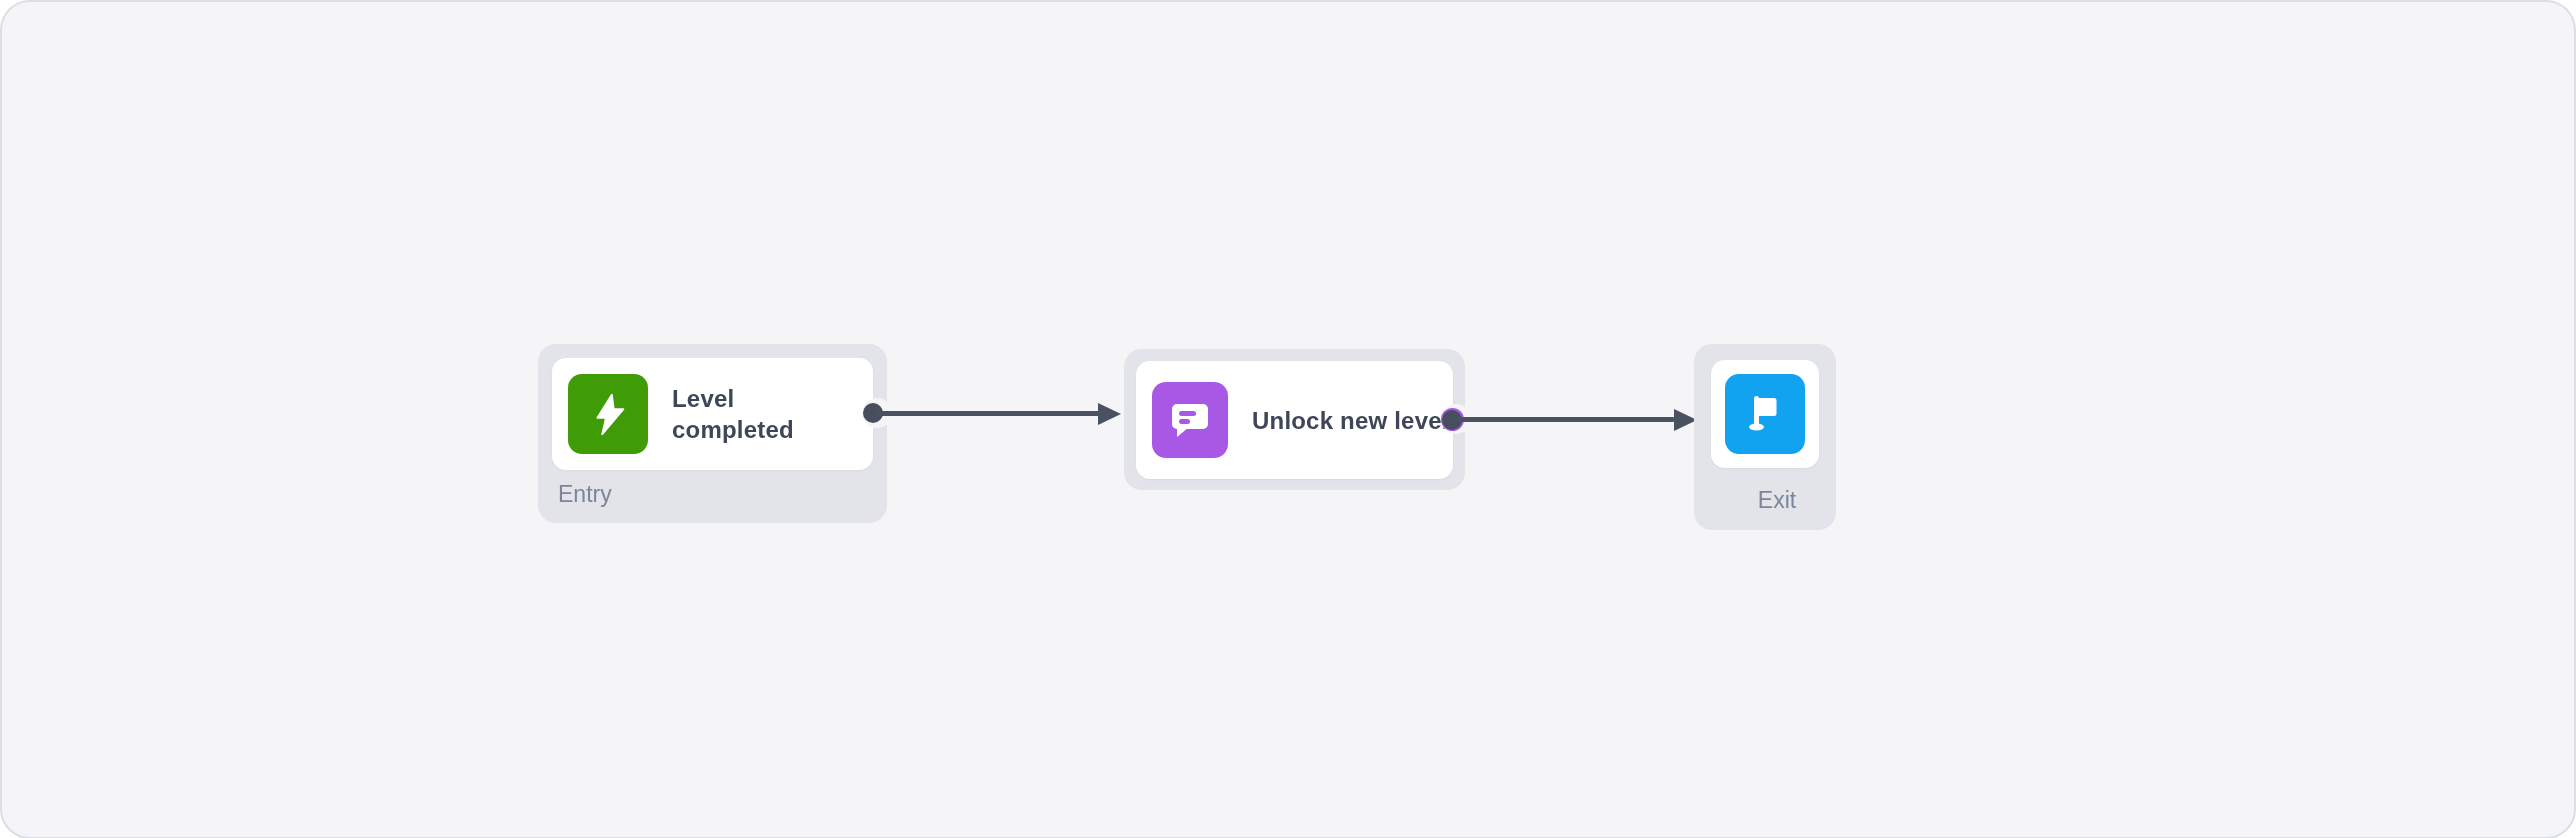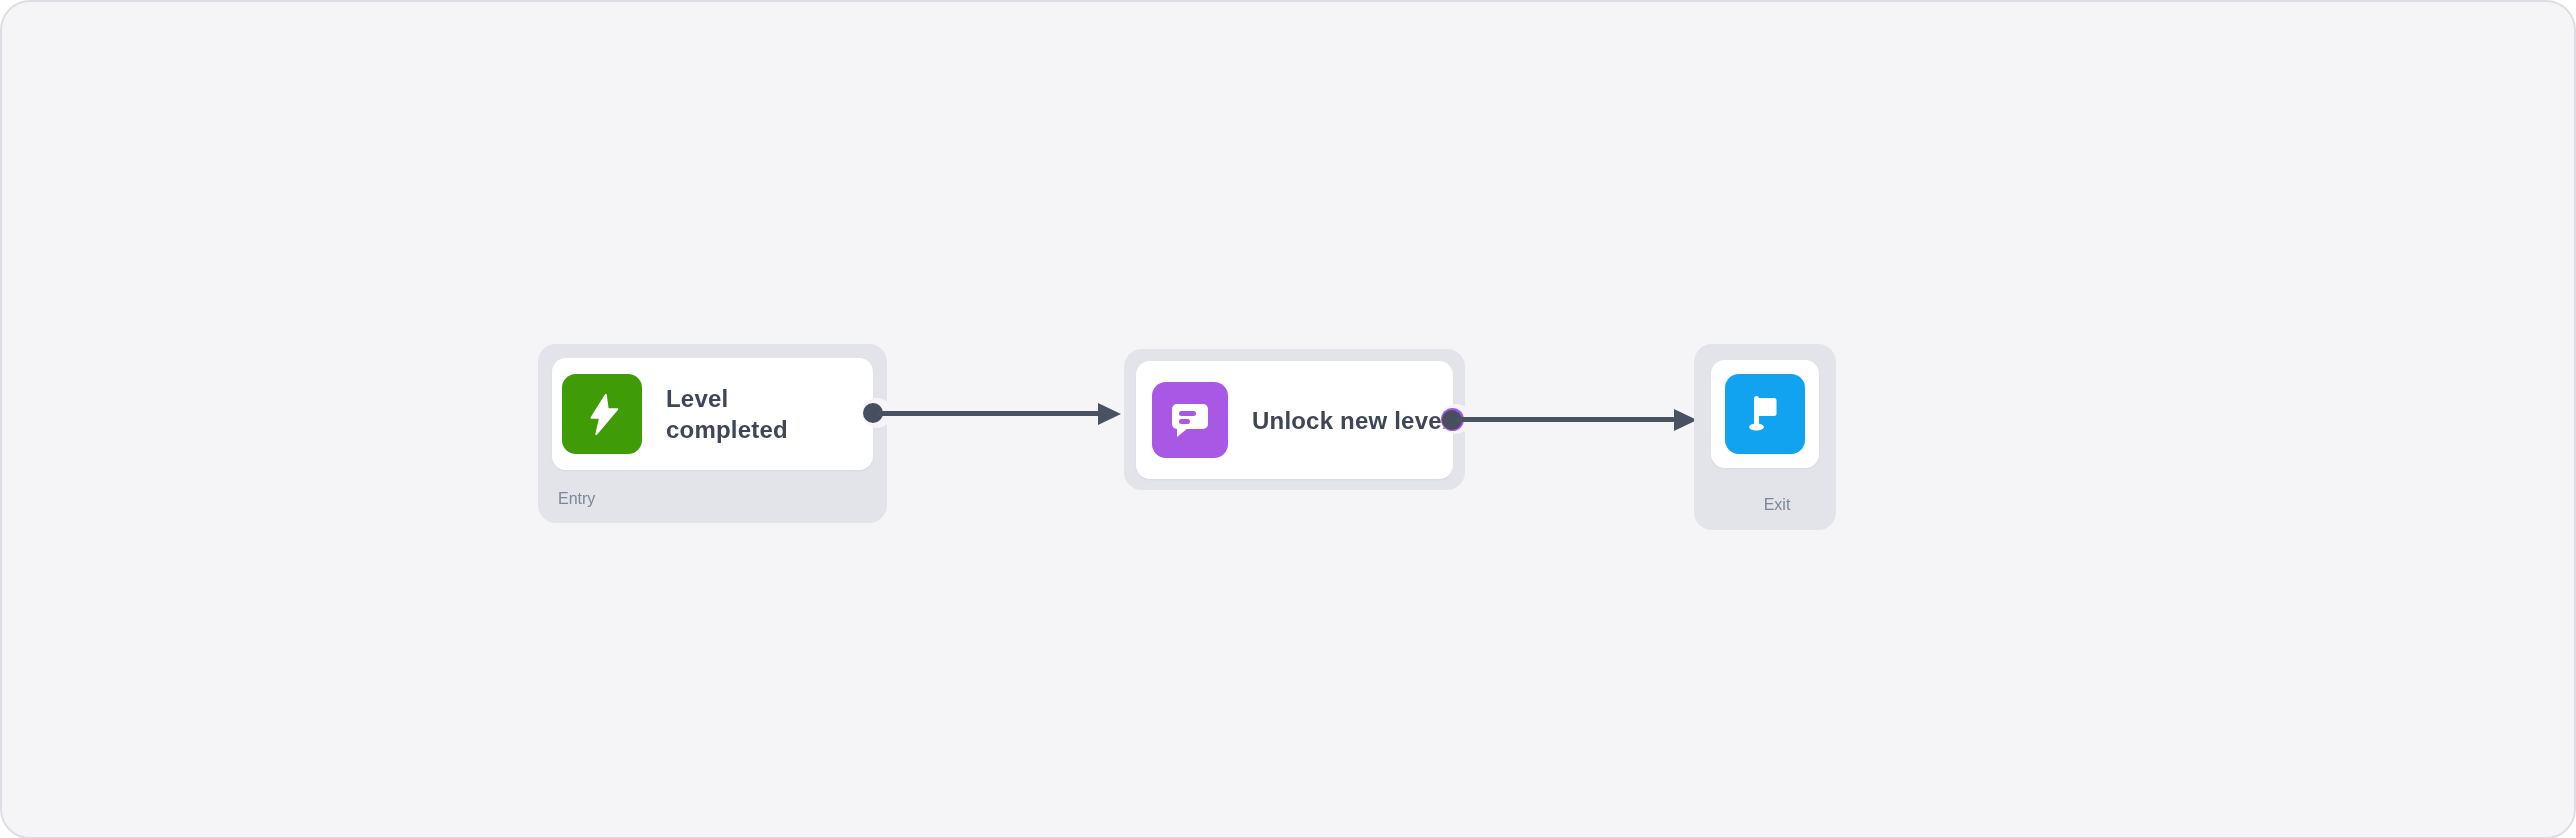--- a/index.html
+++ b/index.html
@@ -36,27 +36,27 @@
   }
   .node-title {
     font-size: 24px;
     line-height: 31px;
     font-weight: 700;
     color: #3E4658;
     letter-spacing: 0.2px;
   }
   .node-badge {
     position: absolute;
-    font-size: 16px;
+    font-size: 23px;
     font-weight: 400;
     color: #7C8698;
   }
   
   .group-entry { left: 536px; top: 342px; width: 349px; height: 179px; }
-  .card-entry  { left: 14px;  top: 14px;  width: 321px; height: 112px; padding-left: 10px; }
+  .card-entry  { left: 14px;  top: 14px;  width: 321px; height: 112px; padding-left: 16px; }
   .icon-entry  { width: 80px; height: 80px; background: #3F9B06; }
   .title-entry { margin-left: 24px; max-width: 159px; }
   .badge-entry { left: 20px; bottom: 15px; }
   
   .group-action { left: 1122px; top: 347px; width: 341px; height: 141px; }
   .card-action  { left: 12px;  top: 12px;  width: 317px; height: 118px; padding-left: 16px; }
   .icon-action  { width: 76px; height: 76px; background: #A958E6; }
   .title-action { margin-left: 24px; max-width: 199px; }
   
   .group-exit { left: 1692px; top: 342px; width: 142px; height: 186px; }

